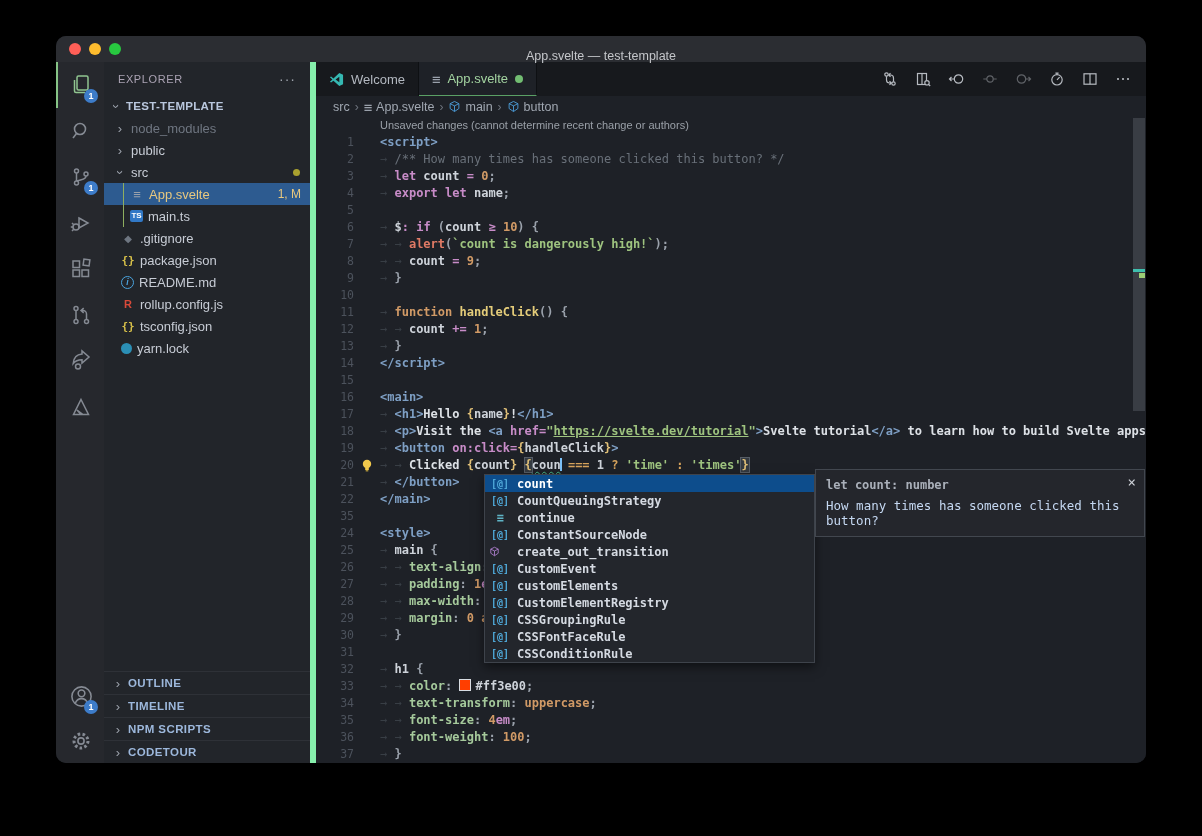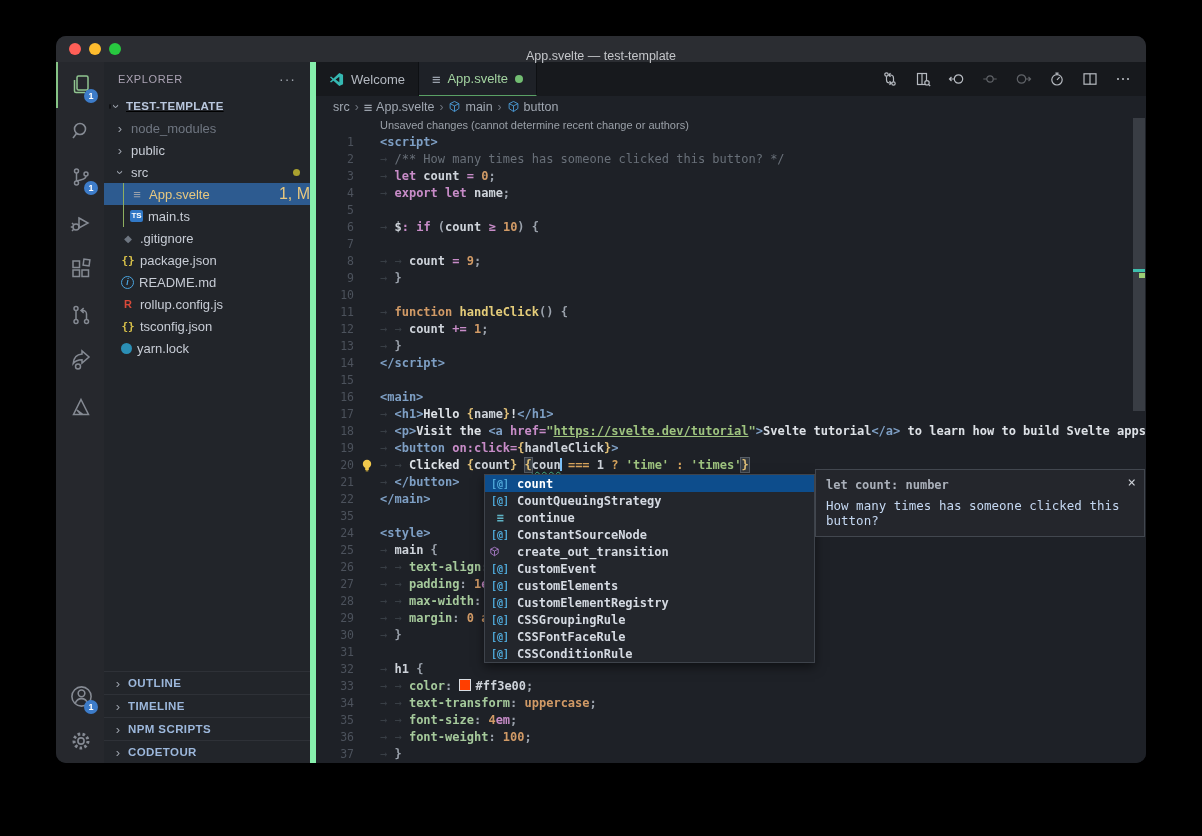--- a/index.html
+++ b/index.html
@@ -21,31 +21,31 @@
   .ab-item.active{border-left-color:#86c386;}
   .ab-badge{position:absolute;right:6px;bottom:5px;min-width:14px;height:14px;border-radius:8px;background:#3d7cc9;
     color:#fff;font-size:9px;line-height:14px;text-align:center;font-weight:bold;}
   .ab-bottom{margin-top:auto;}
   
   .sidebar{width:212px;background:#22252a;display:flex;flex-direction:column;flex-shrink:0;
     border-right:6px solid #86efac;box-sizing:border-box;justify-content:space-between;}
   .explorer-head{height:33px;display:flex;align-items:center;padding:0 14px;flex-shrink:0;}
   .explorer-title{font-size:11px;letter-spacing:.6px;color:#aba3b4;}
   .explorer-menu{margin-left:auto;color:#9da2ab;font-size:14px;letter-spacing:1px;cursor:pointer;}
-  .project-row{height:22px;display:flex;align-items:center;padding:0 6px;flex-shrink:0;cursor:pointer;text-decoration:underline;}
+  .project-row{height:22px;display:flex;align-items:center;padding:0 6px;flex-shrink:0;cursor:pointer;}
   .project-label{font-size:11.5px;font-weight:bold;color:#b9c7dd;letter-spacing:.3px;margin-left:4px;}
   .chev{display:inline-block;color:#9ba1ab;font-size:13px;width:12px;text-align:center;flex-shrink:0;}
   .chev.open{transform:rotate(90deg);}
   .tree{flex-shrink:0;}
   .tree-row{height:22px;display:flex;align-items:center;font-size:13px;color:#c7ccd5;position:relative;cursor:pointer;}
   .tree-row.dim .t-label{color:#6f7681;}
   .tree-row.selected{background:#2d5b90;}
   .tree-row.modified .t-label{color:#e8c87f;}
   .t-label{margin-left:5px;white-space:nowrap;}
-  .t-badge{margin-left:auto;font-size:16px;color:#e8c87f;}
+  .t-badge{margin-left:auto;padding-right:9px;font-size:12px;color:#e8c87f;}
   .t-dot{margin-left:auto;margin-right:10px;width:7px;height:7px;border-radius:50%;background:#a9a12f;}
   .guide{position:absolute;left:19px;top:0;bottom:0;width:1px;background:#8fae5f;}
   .fi{display:inline-block;flex-shrink:0;text-align:center;width:14px;font-size:12px;}
   .fi-svelte{color:#9aa1ab;font-size:13px;}
   .fi-ts{background:#3178c6;color:#fff;font-size:8px;font-weight:bold;width:13px;height:12px;line-height:12px;border-radius:2px;}
   .fi-git{color:#6e7681;font-size:10px;}
   .fi-json{color:#d9c24a;font-weight:bold;font-size:11px;font-family:"DejaVu Sans Mono",monospace;}
   .fi-info{border:1px solid #4aa3dd;border-radius:50%;color:#4aa3dd;width:11px;height:11px;line-height:11px;
     font-size:8.5px;font-style:italic;font-weight:bold;}
   .fi-rollup{color:#d84a3a;font-weight:bold;font-size:11px;}
@@ -376,21 +376,21 @@
 
       <div class="codewrap">
         <div class="annotation">Unsaved changes (cannot determine recent change or authors)</div>
         <div id="code-lines">
             <div class="crow"><span class="ln">1</span><span class="mg"></span><span class="code"><span class="s-tag">&lt;script&gt;</span></span></div>
             <div class="crow"><span class="ln">2</span><span class="mg"></span><span class="code"><span class="s-tab">→ </span><span class="s-com">/** How many times has someone clicked this button? */</span></span></div>
             <div class="crow"><span class="ln">3</span><span class="mg"></span><span class="code"><span class="s-tab">→ </span><span class="s-kw">let</span><span class="s-def"> count </span><span class="s-op">=</span><span class="s-def"> </span><span class="s-num">0</span><span class="s-pun">;</span></span></div>
             <div class="crow"><span class="ln">4</span><span class="mg"></span><span class="code"><span class="s-tab">→ </span><span class="s-kw">export</span><span class="s-def"> </span><span class="s-kw">let</span><span class="s-def"> name</span><span class="s-pun">;</span></span></div>
             <div class="crow"><span class="ln">5</span><span class="mg"></span><span class="code"></span></div>
             <div class="crow"><span class="ln">6</span><span class="mg"></span><span class="code"><span class="s-tab">→ </span><span class="s-def">$</span><span class="s-op">:</span><span class="s-def"> </span><span class="s-kw">if</span><span class="s-def"> </span><span class="s-pun">(</span><span class="s-def">count </span><span class="s-op">≥</span><span class="s-def"> </span><span class="s-num">10</span><span class="s-pun">) {</span></span></div>
-            <div class="crow"><span class="ln">7</span><span class="mg"></span></div>
+            <div class="crow"><span class="ln">7</span><span class="mg"></span><span class="code"><span class="s-tab">→ </span><span class="s-tab">→ </span><span class="s-al">alert</span><span class="s-pun">(</span><span class="s-str">`count is dangerously high!`</span><span class="s-pun">);</span></span></div>
             <div class="crow"><span class="ln">8</span><span class="mg"></span><span class="code"><span class="s-tab">→ </span><span class="s-tab">→ </span><span class="s-def">count </span><span class="s-op">=</span><span class="s-def"> </span><span class="s-num">9</span><span class="s-pun">;</span></span></div>
             <div class="crow"><span class="ln">9</span><span class="mg"></span><span class="code"><span class="s-tab">→ </span><span class="s-pun">}</span></span></div>
             <div class="crow"><span class="ln">10</span><span class="mg"></span><span class="code"></span></div>
             <div class="crow"><span class="ln">11</span><span class="mg"></span><span class="code"><span class="s-tab">→ </span><span class="s-kwo">function</span><span class="s-def"> </span><span class="s-fn">handleClick</span><span class="s-pun">() {</span></span></div>
             <div class="crow"><span class="ln">12</span><span class="mg"></span><span class="code"><span class="s-tab">→ </span><span class="s-tab">→ </span><span class="s-def">count </span><span class="s-op">+=</span><span class="s-def"> </span><span class="s-num">1</span><span class="s-pun">;</span></span></div>
             <div class="crow"><span class="ln">13</span><span class="mg"></span><span class="code"><span class="s-tab">→ </span><span class="s-pun">}</span></span></div>
             <div class="crow"><span class="ln">14</span><span class="mg"></span><span class="code"><span class="s-tag">&lt;/script&gt;</span></span></div>
             <div class="crow"><span class="ln">15</span><span class="mg"></span><span class="code"></span></div>
             <div class="crow"><span class="ln">16</span><span class="mg"></span><span class="code"><span class="s-tag">&lt;main&gt;</span></span></div>
             <div class="crow"><span class="ln">17</span><span class="mg"></span><span class="code"><span class="s-tab">→ </span><span class="s-tag">&lt;h1&gt;</span><span class="s-txt">Hello </span><span class="s-brc">{</span><span class="s-def">name</span><span class="s-brc">}</span><span class="s-txt">!</span><span class="s-tag">&lt;/h1&gt;</span></span></div>

